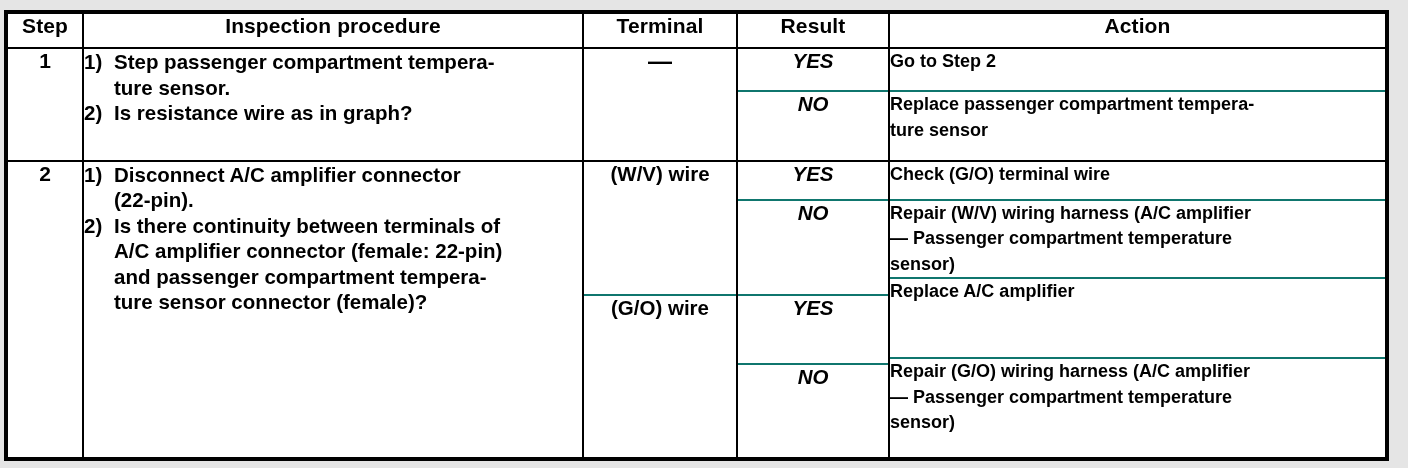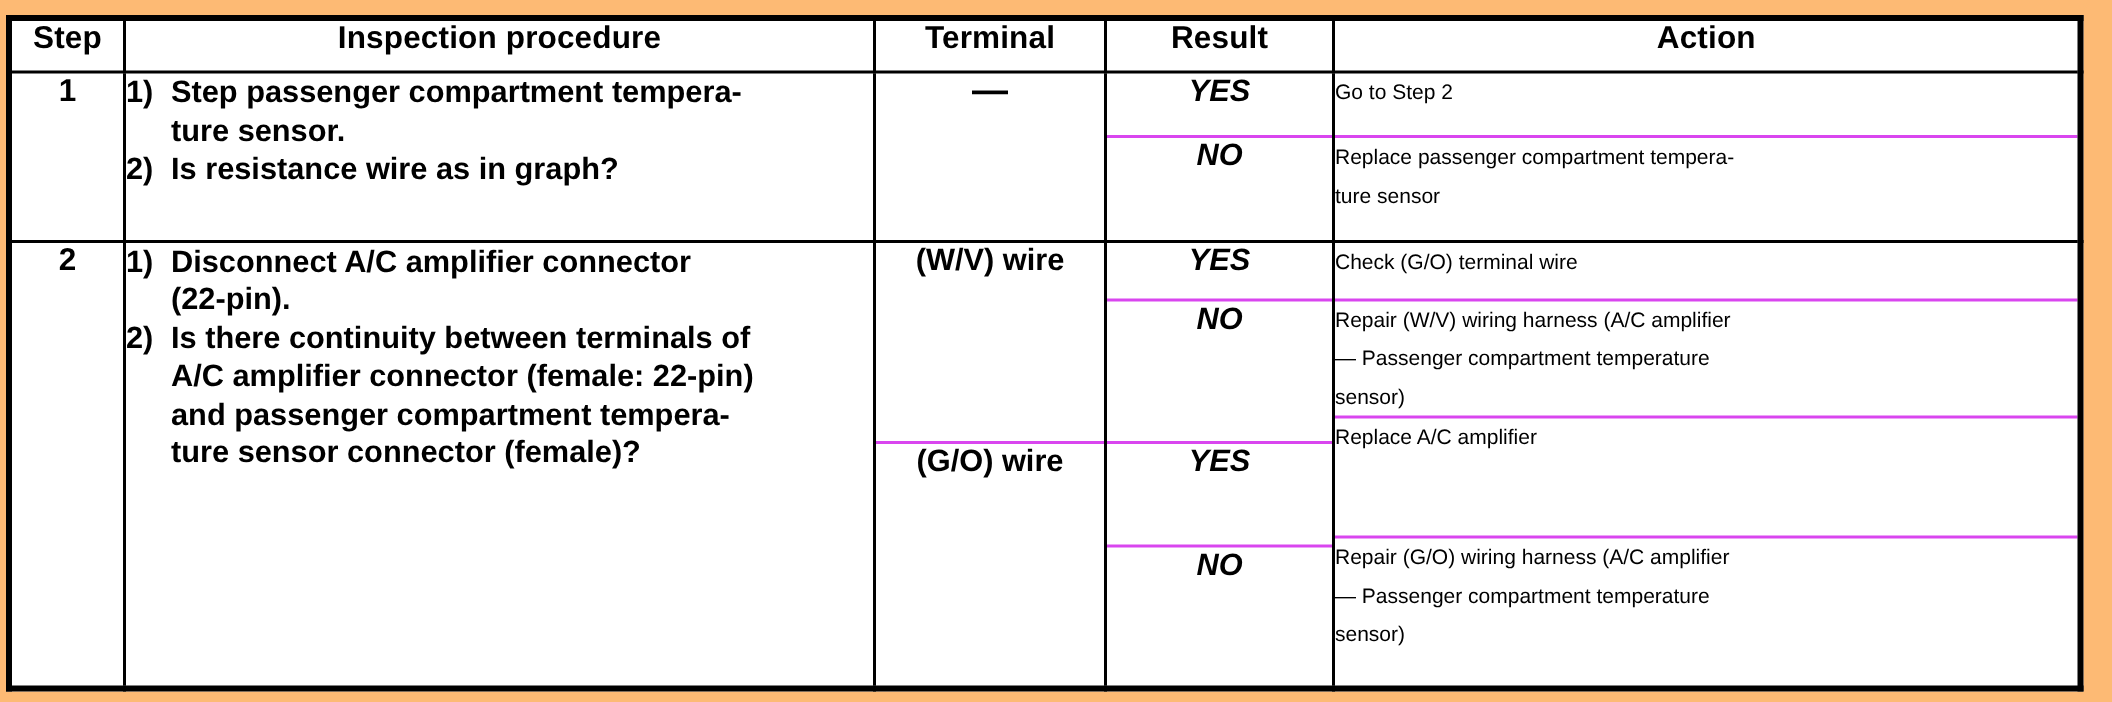--- a/index.html
+++ b/index.html
@@ -14,21 +14,21 @@
     color: #000000;
     overflow: hidden;
   }
 
   .sheet {
     position: absolute;
     left: 0;
     top: 0;
     width: 1408px;
     height: 468px;
-    background: #fdba74;
+    background: #e5e5e5;
   }
 
   
   .diag-table {
     position: absolute;
     left: 4px;
     top: 10px;
     width: 1381px;
     height: 451px;
     border-collapse: collapse;
@@ -49,23 +49,23 @@
     text-align: center;
     vertical-align: middle;
     font-weight: bold;
     font-size: 21px;
     letter-spacing: 0.1px;
   }
 
   
   .cell-pad {
     padding: 6px 9px 7px 9px;
-    font-size: 14px;
+    font-size: 18px;
     line-height: 25.5px;
-    font-weight: normal;
+    font-weight: bold;
   }
   .step-num {
     font-size: 21px;
     font-weight: bold;
     text-align: center;
     vertical-align: top;
     padding-top: 9px;
   }
   .term {
     text-align: center;
@@ -111,21 +111,21 @@
   }
 
   
   .sub {
     width: 100%;
     border-collapse: collapse;
     table-layout: fixed;
     height: 100%;
   }
   .sub td { border: 0; padding: 0; }
-  .sub tr + tr td { border-top: 2px solid #d946ef; }
+  .sub tr + tr td { border-top: 2px solid #0f766e; }
 </style>
 </head>
 <body>
 
 <div class="sheet">
 
   <table class="diag-table">
     <colgroup>
       <col style="width:77px">
       <col style="width:500px">

